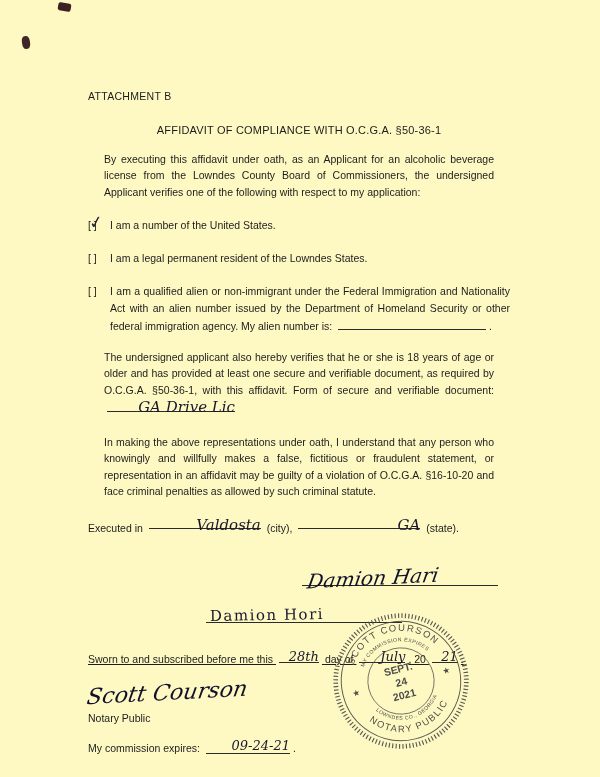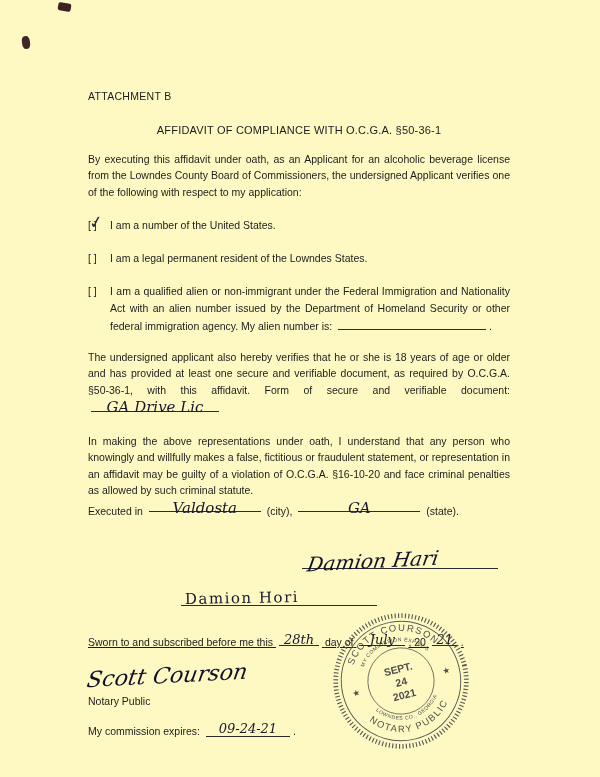--- a/index.html
+++ b/index.html
@@ -4,30 +4,30 @@
 <style>
   html,body { margin:0; padding:0; background:#ffffff; }
   .page {
     position:relative; width:600px; height:777px; background:#fef9c3;
     font-family:"Liberation Sans", sans-serif; font-size:10.5px; color:#1c1c1c;
     overflow:hidden;
   }
   .content { position:absolute; left:88px; top:90px; width:422px; }
   .attachment { font-size:10.5px; letter-spacing:0.3px; }
   .title { text-align:center; margin-top:22px; font-size:11px; letter-spacing:0.2px; }
-  .para { margin:0; margin-top:15px; line-height:1.55; text-align:justify; }
+  .para { margin:16px; margin-top:15px; line-height:1.55; text-align:justify; }
   .option { display:flex; margin-top:17px; line-height:1.55; }
   .bracket { position:relative; flex:0 0 22px; width:22px; }
   .check {
     position:absolute; left:1px; top:-8px; font-size:17px; color:#23233c;
     font-family:"DejaVu Sans", sans-serif; transform:rotate(-10deg);
   }
   .option-text { flex:1; text-align:justify; }
   .blank {
-    display:inline-block; border-bottom:1px solid #2b2b2b; text-align:center;
+    display:inline-block; border-bottom:1px solid #2b2b2b; text-align:right;
     vertical-align:baseline; height:13px; margin:0 3px;
   }
   .w-alien { width:148px; }
   .w-doc   { width:128px; }
   .w-city  { width:112px; }
   .w-state { width:122px; }
   .w-day   { width:40px; }
   .w-month { width:46px; }
   .w-year  { width:26px; }
   .w-comm  { width:84px; }
@@ -38,21 +38,21 @@
   .hand-lg { font-size:15px; }
   .sig {
     font-family:"DejaVu Serif", serif; font-style:italic; font-size:20px;
     color:#101028; display:inline-block; transform:skewX(-12deg) rotate(-3deg);
   }
   .exec-line { line-height:1.6; }
   .sig-block { margin-top:20px; margin-left:214px; width:196px; }
   .sigline { position:relative; border-bottom:1px solid #2b2b2b; height:28px; }
   .sigline .sig { position:absolute; left:6px; bottom:-5px; }
   .sig-label { margin-top:2px; }
-  .printed-block { margin-top:14px; margin-left:93px; width:196px;text-align:right; }
+  .printed-block { margin-top:14px; margin-left:118px; width:196px;text-align:right; }
   .printedline { position:relative; border-bottom:1px solid #2b2b2b; height:22px; }
   .printed {
     position:absolute; left:4px; bottom:-2px; font-family:"DejaVu Serif", serif;
     font-size:15px; letter-spacing:1.5px; color:#17172e; transform:rotate(-1deg);
   }
   .sworn-line { margin-top:26px; line-height:1.6;text-decoration:underline; }
   .notary-block { margin-top:12px; }
   .notary-sig-wrap { height:30px; }
   .notary-sig { font-size:22px; }
   .notary-label { margin-top:2px; }

